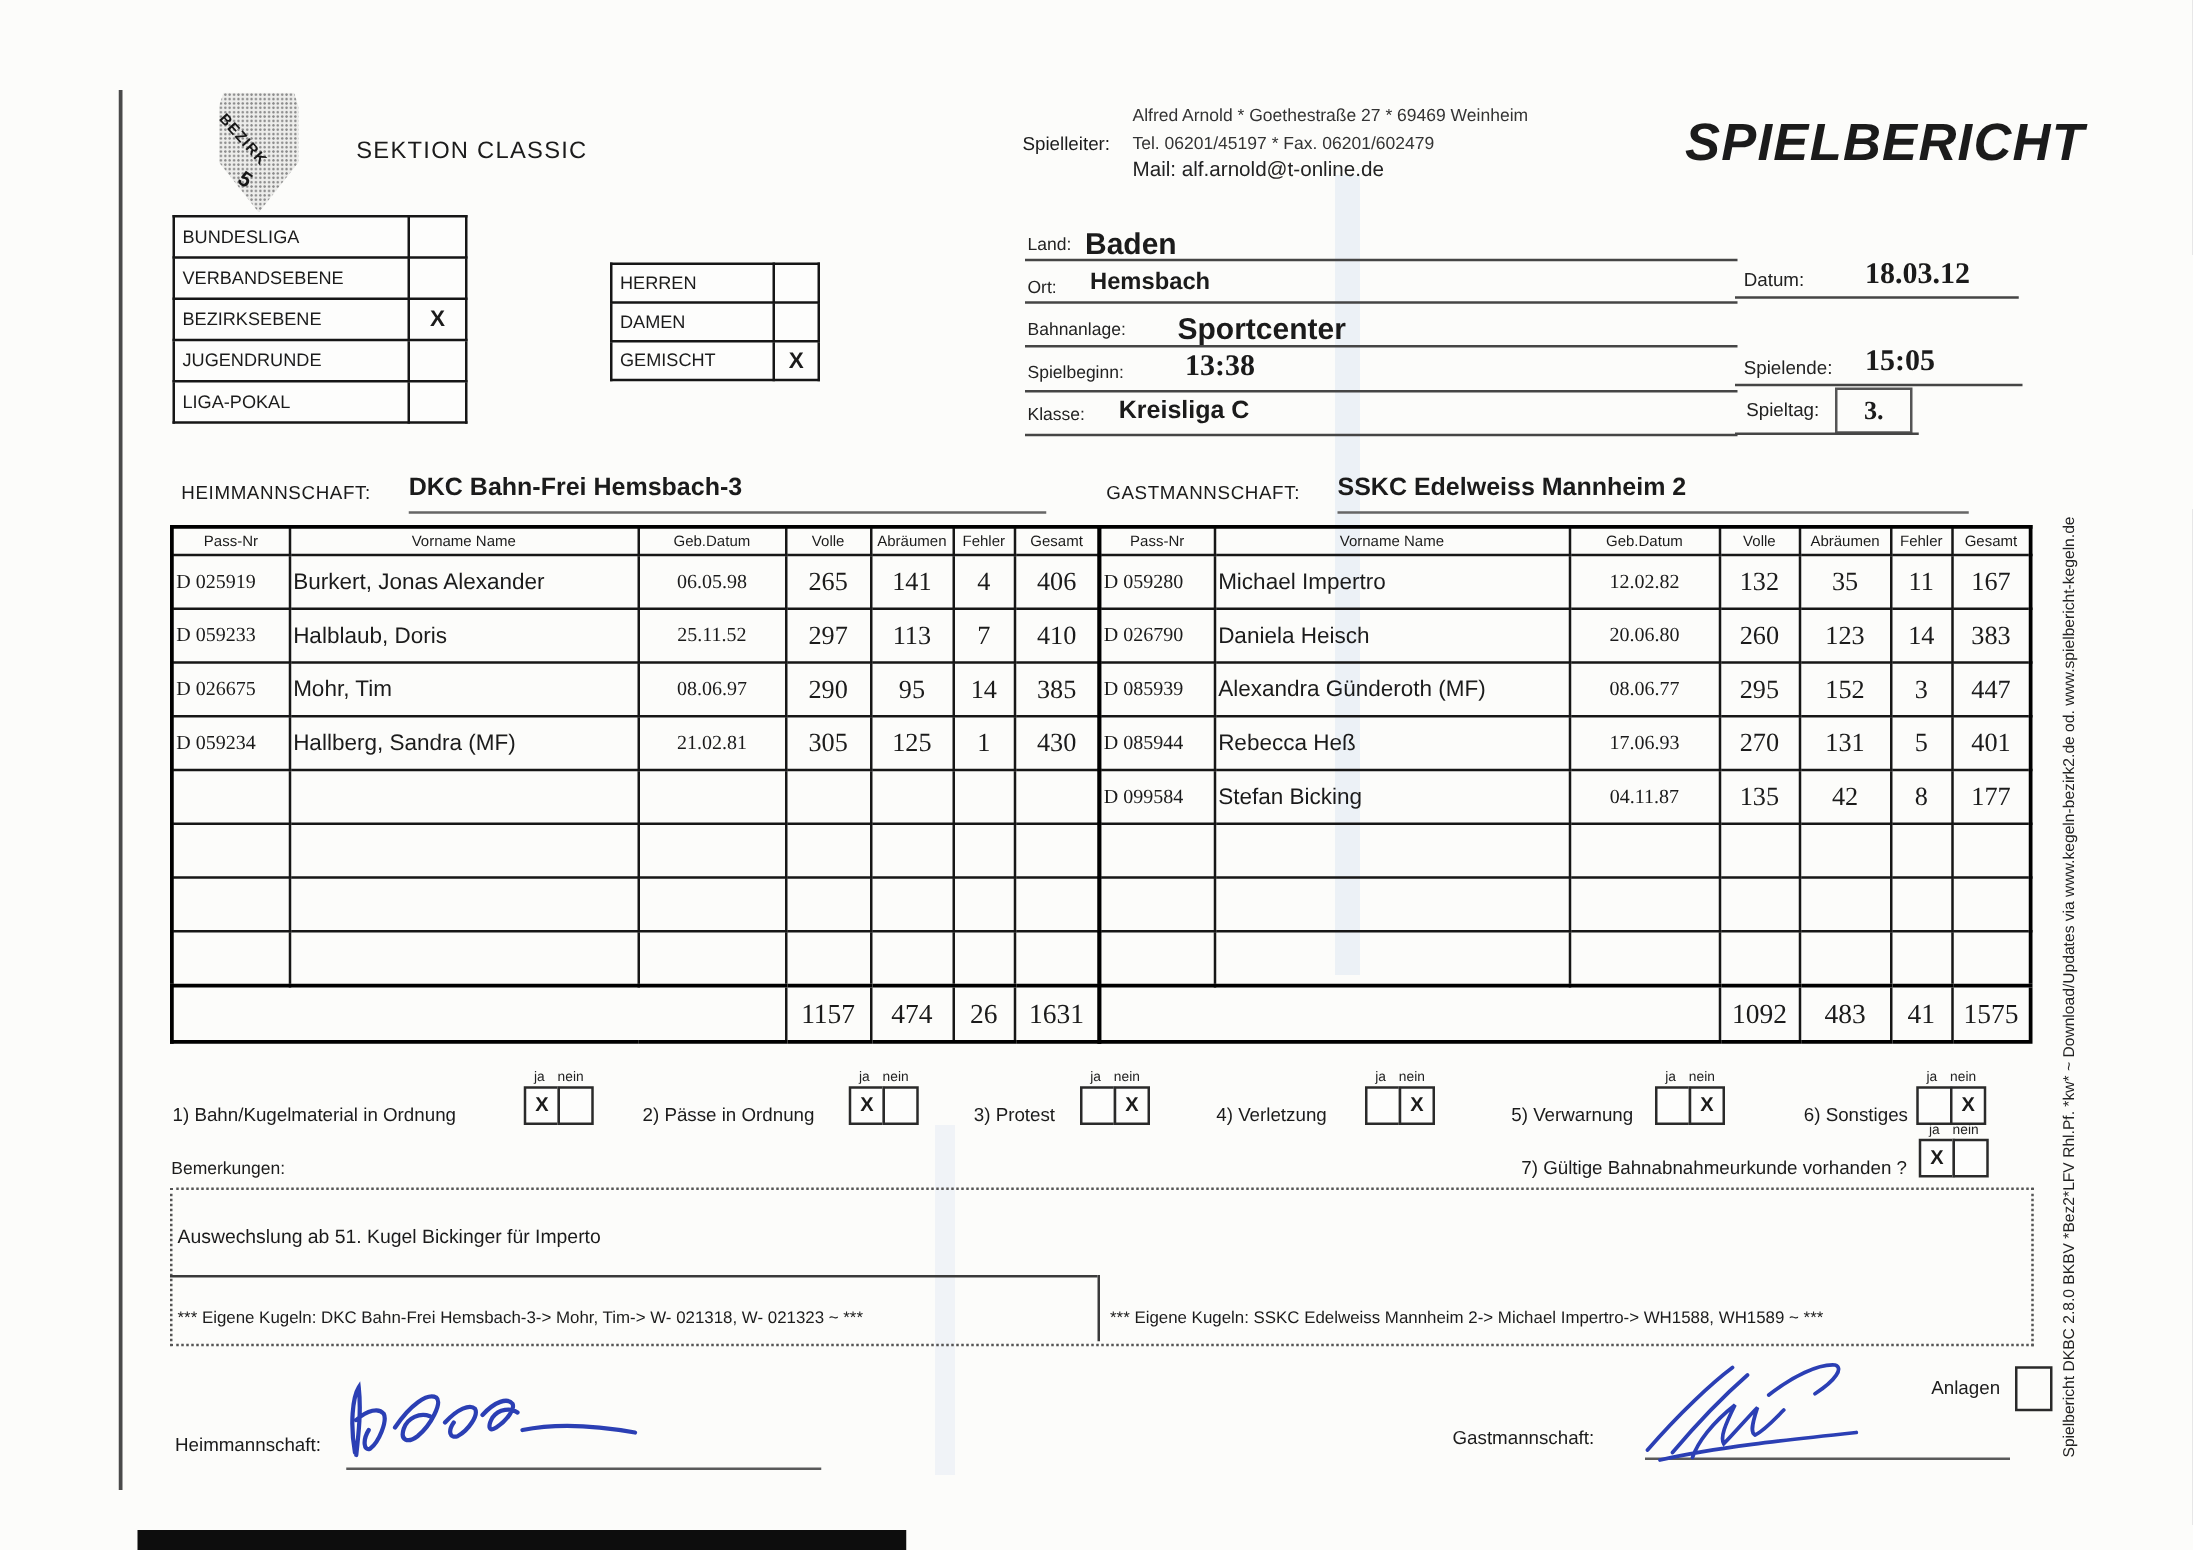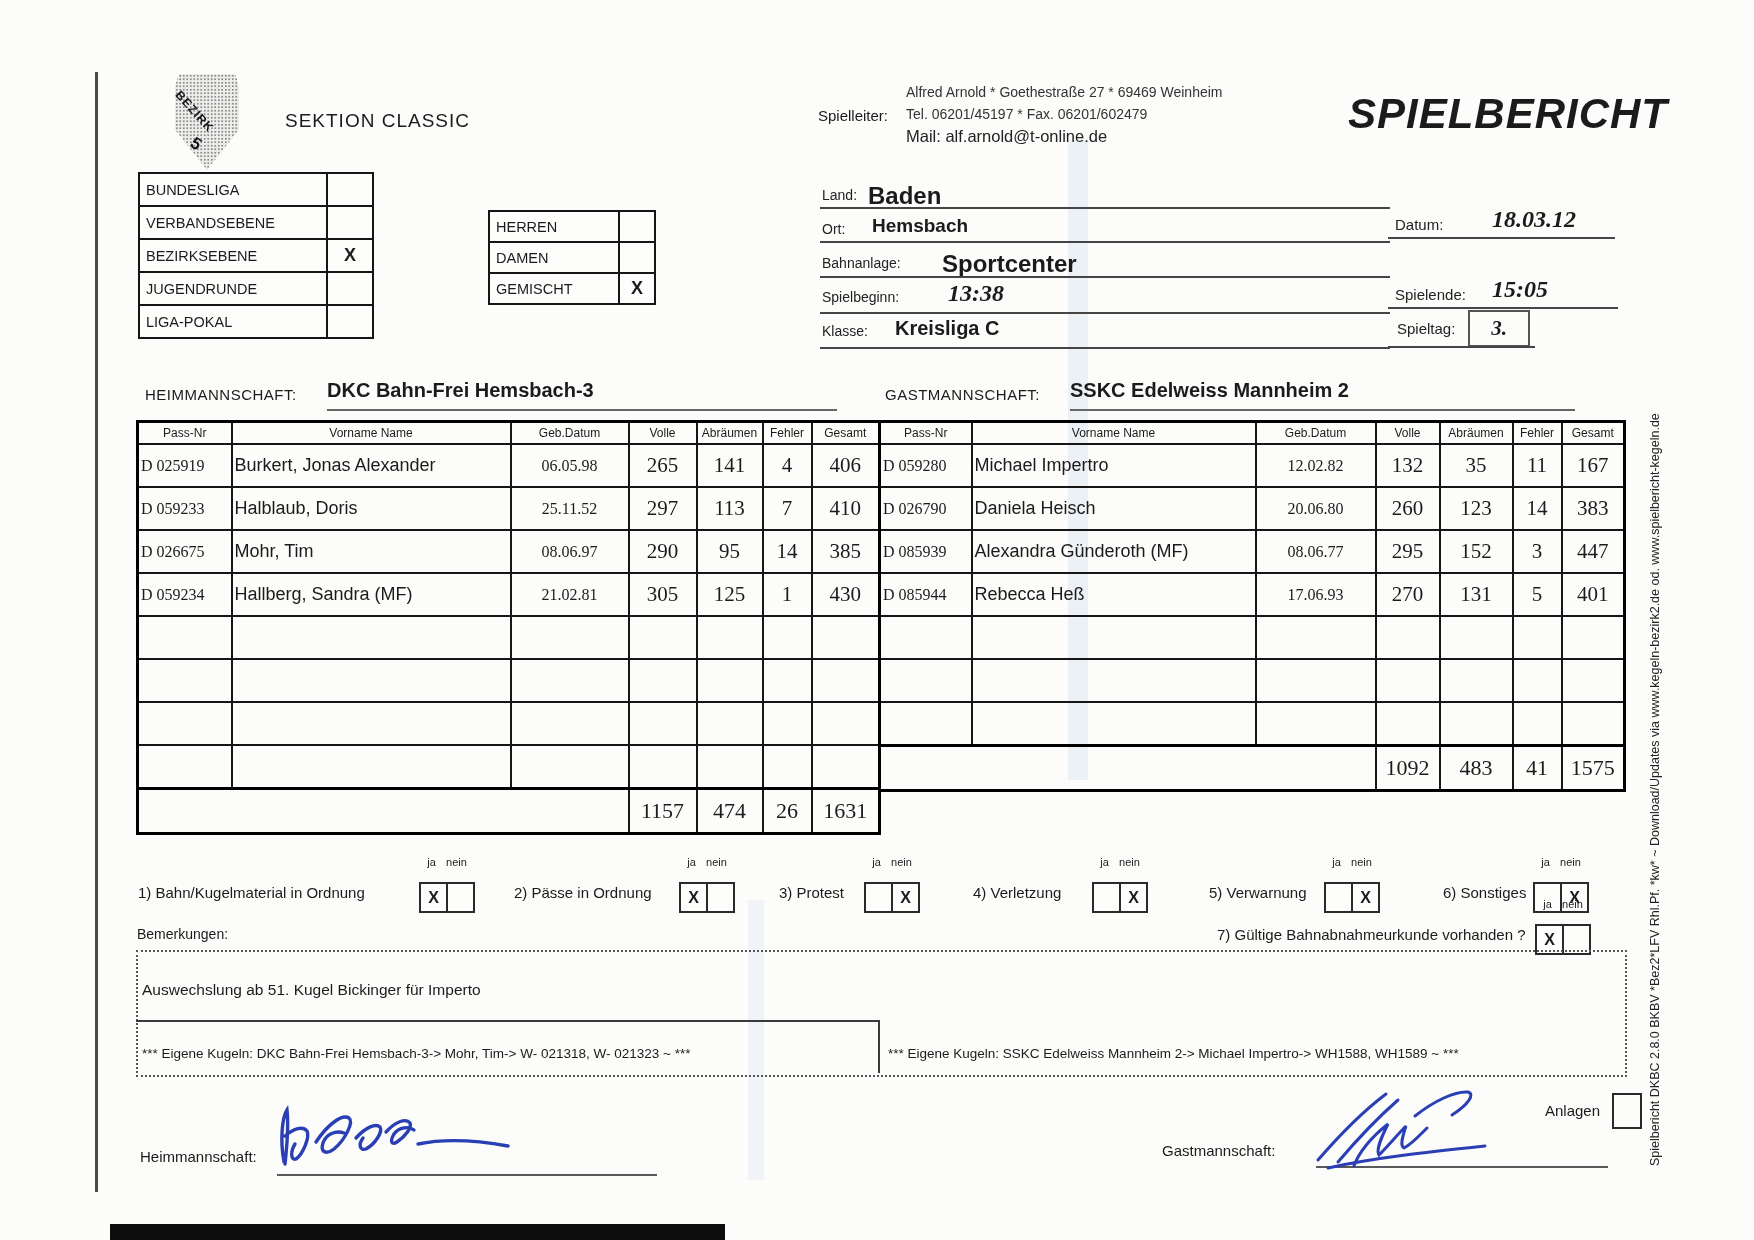--- a/index.html
+++ b/index.html
@@ -35,21 +35,21 @@
   table.mini{position:absolute;border-collapse:collapse;background:#fdfdfc;}
   table.mini td{border:2px solid #161616;font-size:14.5px;padding:0 4px 0 6px;}
   table.mini td.mark{text-align:center;font-weight:bold;font-size:18px;padding:0;
                      font-family:"Liberation Sans",sans-serif;}
   .league td{height:31px;}
   .gender td{height:29px;}
 
   
   .flabel{font-size:14px;color:#222;}
   .fvalue{font-weight:bold;font-size:24px;}
-  .fserif{font-family:"Liberation Serif",serif;font-weight:bold;font-size:24px;font-style:italic;}
+  .fserif{font-family:"Liberation Serif",serif;font-weight:bold;font-size:24px;}
   .uline{position:absolute;height:0;border-bottom:2px solid #454545;}
   .spieltag-box{left:1468px;top:310px;width:58px;height:33px;border:2px solid #555;
                 text-align:center;line-height:33px;}
 
   
   .teamlabel{font-size:15px;letter-spacing:0.5px;}
   .teamname{font-size:20px;font-weight:bold;}
 
   
   table.score{position:absolute;border-collapse:collapse;table-layout:fixed;border:3px solid #000;}
@@ -59,21 +59,21 @@
   td.c-pass{font-family:"Liberation Serif",serif;font-size:16px;padding-left:5px;}
   td.c-name{font-size:18px;padding-left:6px;}
   td.c-geb{font-family:"Liberation Serif",serif;font-size:16px;text-align:center;}
   td.c-num{font-family:"Liberation Serif",serif;font-size:21px;text-align:center;}
   tr.totals td{border-top:3px solid #000;border-bottom:3px solid #000;height:42px;font-size:22px;}
   tr.totals td.first{border-left:3px solid #000;}
 
   
   .cl{position:absolute;font-size:15px;white-space:nowrap;}
   .cp{position:absolute;width:56px;}
-  .cp .jn{display:flex;font-size:11px;color:#222;margin-bottom:14px;}
+  .cp .jn{display:flex;font-size:11px;color:#222;margin-bottom:1px;}
   .cp .jn span{width:25px;text-align:center;}
   .cp .bx{display:flex;}
   .cp .box{width:25px;height:27px;border:2px solid #2a2a2a;margin-right:-2px;text-align:center;
            line-height:27px;font-weight:bold;font-size:16px;background:#fdfdfc;}
 
   
   .dotbox{left:136px;top:950px;width:1487px;height:123px;border:2px dotted #555;}
   .rl{position:absolute;font-size:15.5px;white-space:nowrap;}
   .kl{position:absolute;font-size:13.5px;white-space:nowrap;}
   .hdiv{left:136px;top:1020px;width:742px;height:0;border-bottom:2px solid #3a3a3a;}
@@ -353,20 +353,29 @@
     <tr>
       <td class="c-pass">D 085944</td>
       <td class="c-name">Rebecca Heß</td>
       <td class="c-geb">17.06.93</td>
       <td class="c-num">270</td>
       <td class="c-num">131</td>
       <td class="c-num">5</td>
       <td class="c-num">401</td>
     </tr>
     <tr>
+      <td class="c-pass">D 099584</td>
+      <td class="c-name">Stefan Bicking</td>
+      <td class="c-geb">04.11.87</td>
+      <td class="c-num">135</td>
+      <td class="c-num">42</td>
+      <td class="c-num">8</td>
+      <td class="c-num">177</td>
+    </tr>
+    <tr>
       <td class="c-pass"></td>
       <td class="c-name"></td>
       <td class="c-geb"></td>
       <td class="c-num"></td>
       <td class="c-num"></td>
       <td class="c-num"></td>
       <td class="c-num"></td>
     </tr>
     <tr>
       <td class="c-pass"></td>

